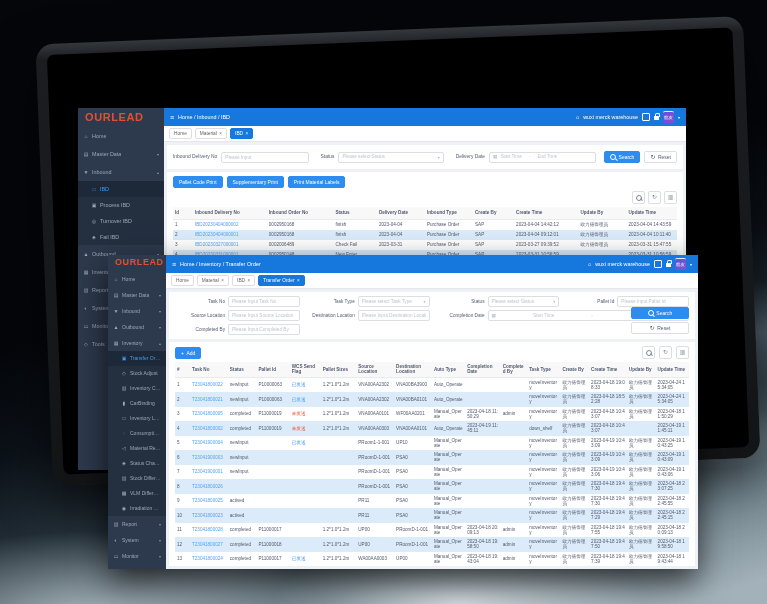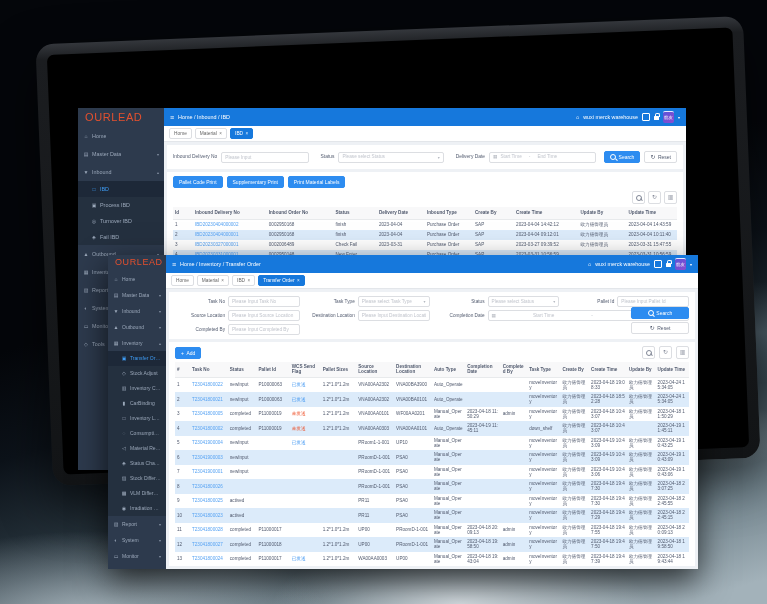--- a/index.html
+++ b/index.html
@@ -18,21 +18,21 @@
     background:linear-gradient(180deg,#34373c 0,#1b1d20 16px,#121416 100%);
     box-shadow:0 20px 50px rgba(0,0,0,.6)}
   .bezel .screen{position:absolute;inset:11px;background:#000;border-radius:7px}
 
   .win{position:absolute;background:#eef1f5;overflow:hidden;font-size:5px;line-height:1.25}
   .win.back{left:78px;top:108px;width:608px;height:362px}
   .win.front{left:108px;top:255px;width:590px;height:314px;box-shadow:0 12px 30px rgba(0,0,0,.7)}
 
   .sidebar{position:absolute;left:0;top:0;bottom:0;background:#2d3a4d;overflow:hidden}
   .back .sidebar{width:86px}.front .sidebar{width:58px}
-  .logo{color:#e4502e;font-weight:normal;letter-spacing:.6px;display:flex;align-items:center;padding-left:7px}
+  .logo{color:#e4502e;font-weight:bold;letter-spacing:.6px;display:flex;align-items:center;padding-left:7px}
   .back .logo{height:19px;font-size:11px}.front .logo{height:16px;font-size:9px}
   .mi{display:flex;align-items:center;gap:3px;padding:0 5px;color:#9aa7b9;cursor:pointer}
   .back .mi{height:18px;font-size:5.4px}.front .mi{height:16px;font-size:5px}
   .mi.sub{background:#24303f;padding-left:13px}
   .back .mi.sub{height:16px}.front .mi.sub{height:15px}
   .mi.act{color:#3e9cf5;background:#1d2838}
   .mi .ic{width:6px;text-align:center;font-size:5px;flex:none}
   .mi .lbl{white-space:nowrap;overflow:hidden;text-overflow:ellipsis}
   .mi .caret{margin-left:auto;font-size:4px;opacity:.8}
 

